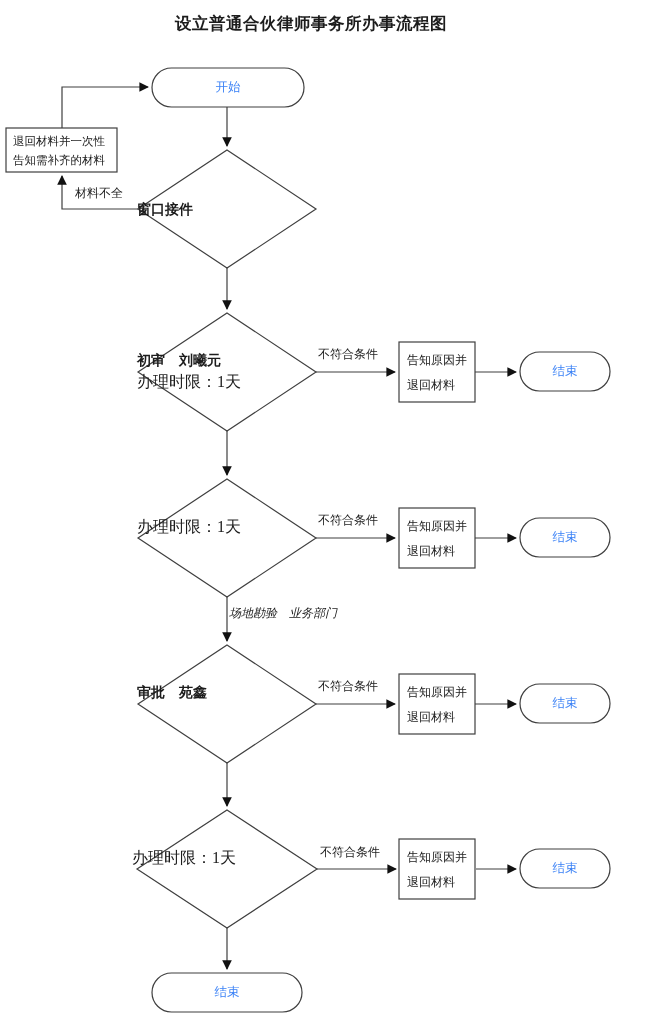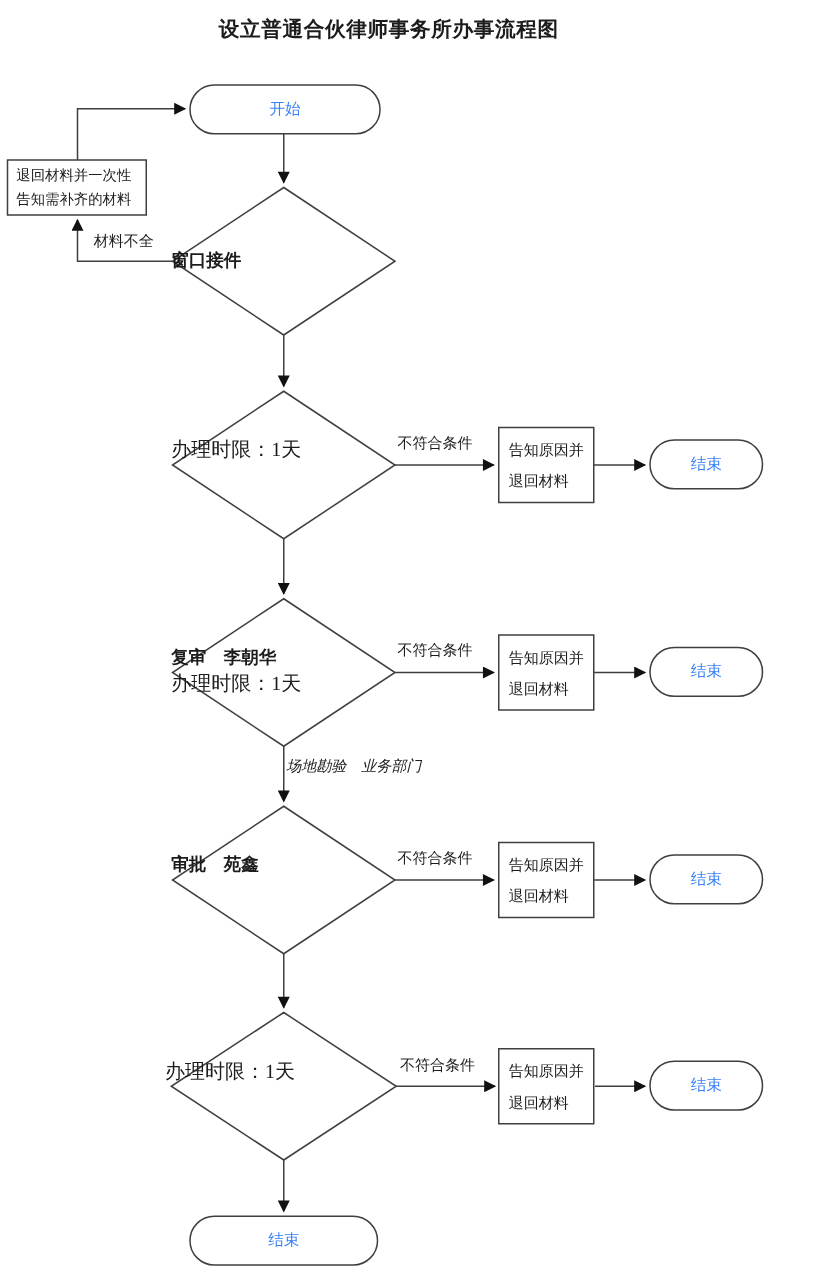--- a/index.html
+++ b/index.html
@@ -84,25 +84,25 @@
   <div>告知需补齐的材料</div>
 </div>
 
 <div class="txt edge-label" style="left:75px; top:185px;">材料不全</div>
 
 <div class="txt diamond-label" style="left:137px; top:199px; width:180px;">
   <div class="l1">窗口接件</div>
 </div>
 
 <div class="txt diamond-label" style="left:137px; top:350px; width:180px;">
+  <div class="l1">初审　刘曦元</div>
   <div class="l2">办理时限：1天</div>
 </div>
 
 <div class="txt diamond-label" style="left:137px; top:516px; width:180px;">
-  <div class="l1">复审　李朝华</div>
   <div class="l2">办理时限：1天</div>
 </div>
 
 <div class="txt edge-label" style="left:229px; top:605px;font-style:italic;">场地勘验　业务部门</div>
 
 <div class="txt diamond-label" style="left:137px; top:682px; width:180px;">
   <div class="l1">审批　苑鑫</div>
 </div>
 
 <div class="txt diamond-label" style="left:132px; top:847px; width:190px;">

